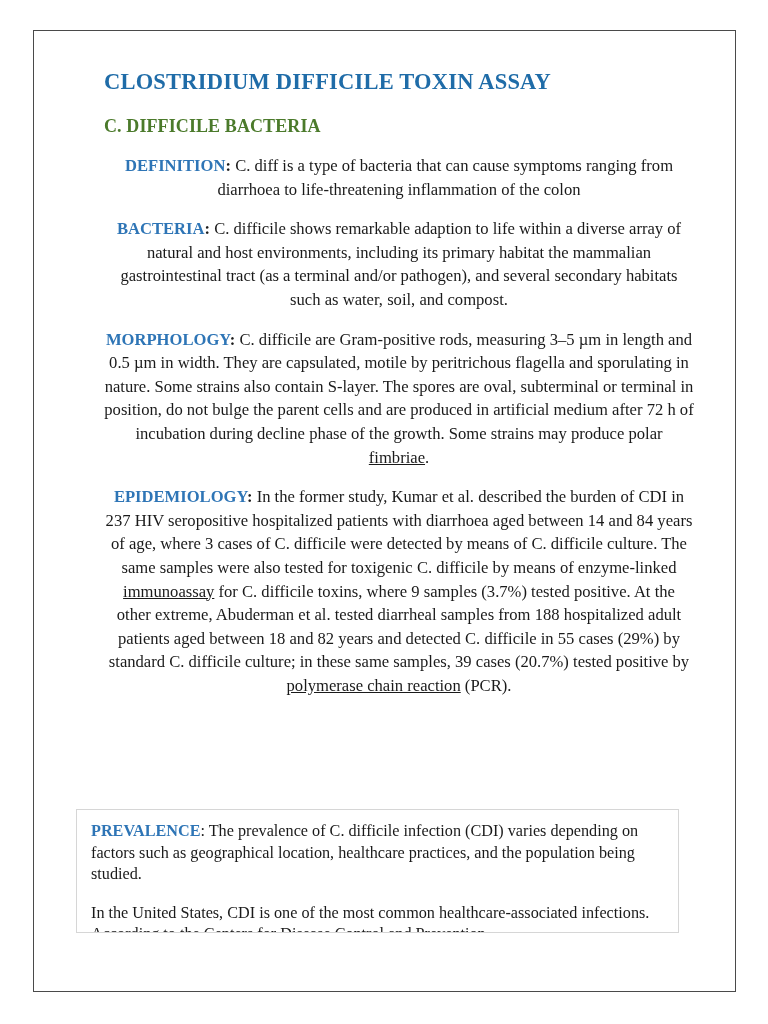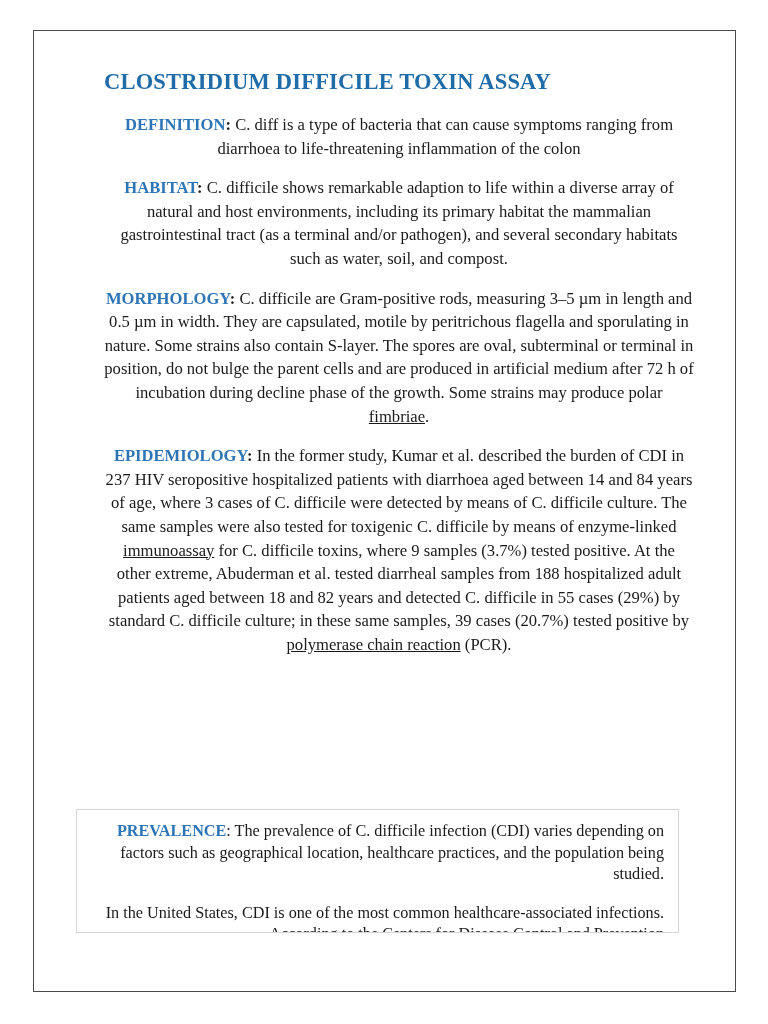--- a/index.html
+++ b/index.html
@@ -83,48 +83,48 @@
     top: 778px;
     width: 603px;
     height: 124px;
     border: 1px solid #d6d6d6;
     box-sizing: border-box;
     background: #ffffff;
     overflow: hidden;
   }
   .callout-inner {
     padding: 11px 14px 0 14px;
-    text-align: right;
   }
   .callout p {
     font-size: 16.2px;
     line-height: 21.5px;
     color: #1a1a1a;
     margin: 0;
   }
   .callout p + p {
     margin-top: 17px;
   }
 </style>
 </head>
 <body>
 
 <div id="page-frame">
 
   <div class="doc-body">
 
     <h1 class="doc-title">CLOSTRIDIUM DIFFICILE TOXIN ASSAY</h1>
 
+    <h2 class="doc-subtitle">C. DIFFICILE BACTERIA</h2>
 
     <p class="para">
       <span class="label">DEFINITION</span><span class="colon">:</span><span> C. diff is a type of bacteria that can cause symptoms ranging from diarrhoea to life-threatening inflammation of the colon</span>
     </p>
 
     <p class="para">
-      <span class="label">HABITAT</span><span class="colon">:</span><span> </span><span class="it">C. difficile</span><span> shows remarkable adaption to life within a diverse array of natural and host environments, including its primary habitat the mammalian gastrointestinal tract (as a terminal and/or pathogen), and several secondary habitats such as water, soil, and compost.</span>
+      <span class="label">BACTERIA</span><span class="colon">:</span><span> </span><span class="it">C. difficile</span><span> shows remarkable adaption to life within a diverse array of natural and host environments, including its primary habitat the mammalian gastrointestinal tract (as a terminal and/or pathogen), and several secondary habitats such as water, soil, and compost.</span>
     </p>
 
     <p class="para">
       <span class="label">MORPHOLOGY</span><span class="colon">:</span><span> </span><span class="it">C.  difficile</span><span> are Gram-positive rods, measuring 3–5 µm in length and 0.5 µm in width. They are capsulated, motile by peritrichous flagella and sporulating in nature. Some strains also contain S-layer. The spores are oval, subterminal or terminal in position, do not bulge the parent cells and are produced in artificial medium after 72 h of incubation during decline phase of the growth. Some strains may produce polar </span><span class="ul">fimbriae</span><span>.</span>
     </p>
 
     <p class="para">
       <span class="label">EPIDEMIOLOGY</span><span class="colon">:</span><span>  In the former study, Kumar et al. described the burden of CDI in 237 HIV seropositive hospitalized patients with diarrhoea aged between 14 and 84 years of age, where 3 cases of </span><span class="it">C.  difficile</span><span> were detected by means of </span><span class="it">C.  difficile</span><span> culture. The same samples were also tested for toxigenic </span><span class="it">C.  difficile</span><span> by means of enzyme-linked </span><span class="ul">immunoassay</span><span> for </span><span class="it">C.  difficile</span><span> toxins, where 9 samples (3.7%) tested positive. At the other extreme, Abuderman et al. tested diarrheal samples from 188 hospitalized adult patients aged between 18 and 82 years and detected </span><span class="it">C.  difficile</span><span> in 55 cases (29%) by standard </span><span class="it">C.  difficile</span><span> culture; in these same samples, 39 cases (20.7%) tested positive by </span><span class="ul">polymerase chain reaction</span><span> (PCR).</span>
     </p>
 

